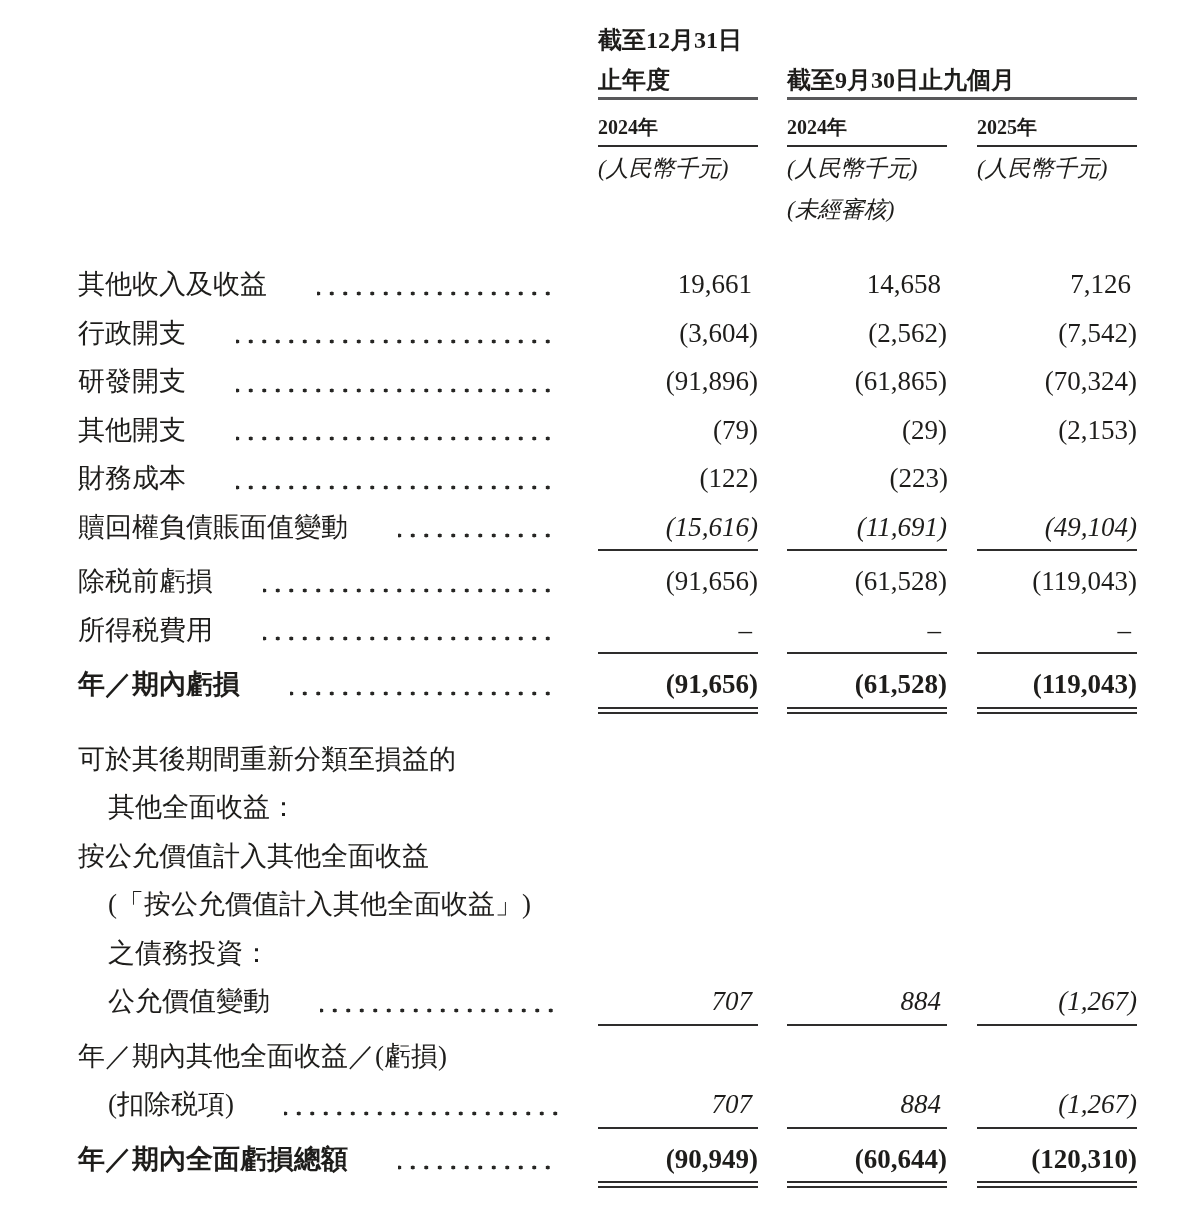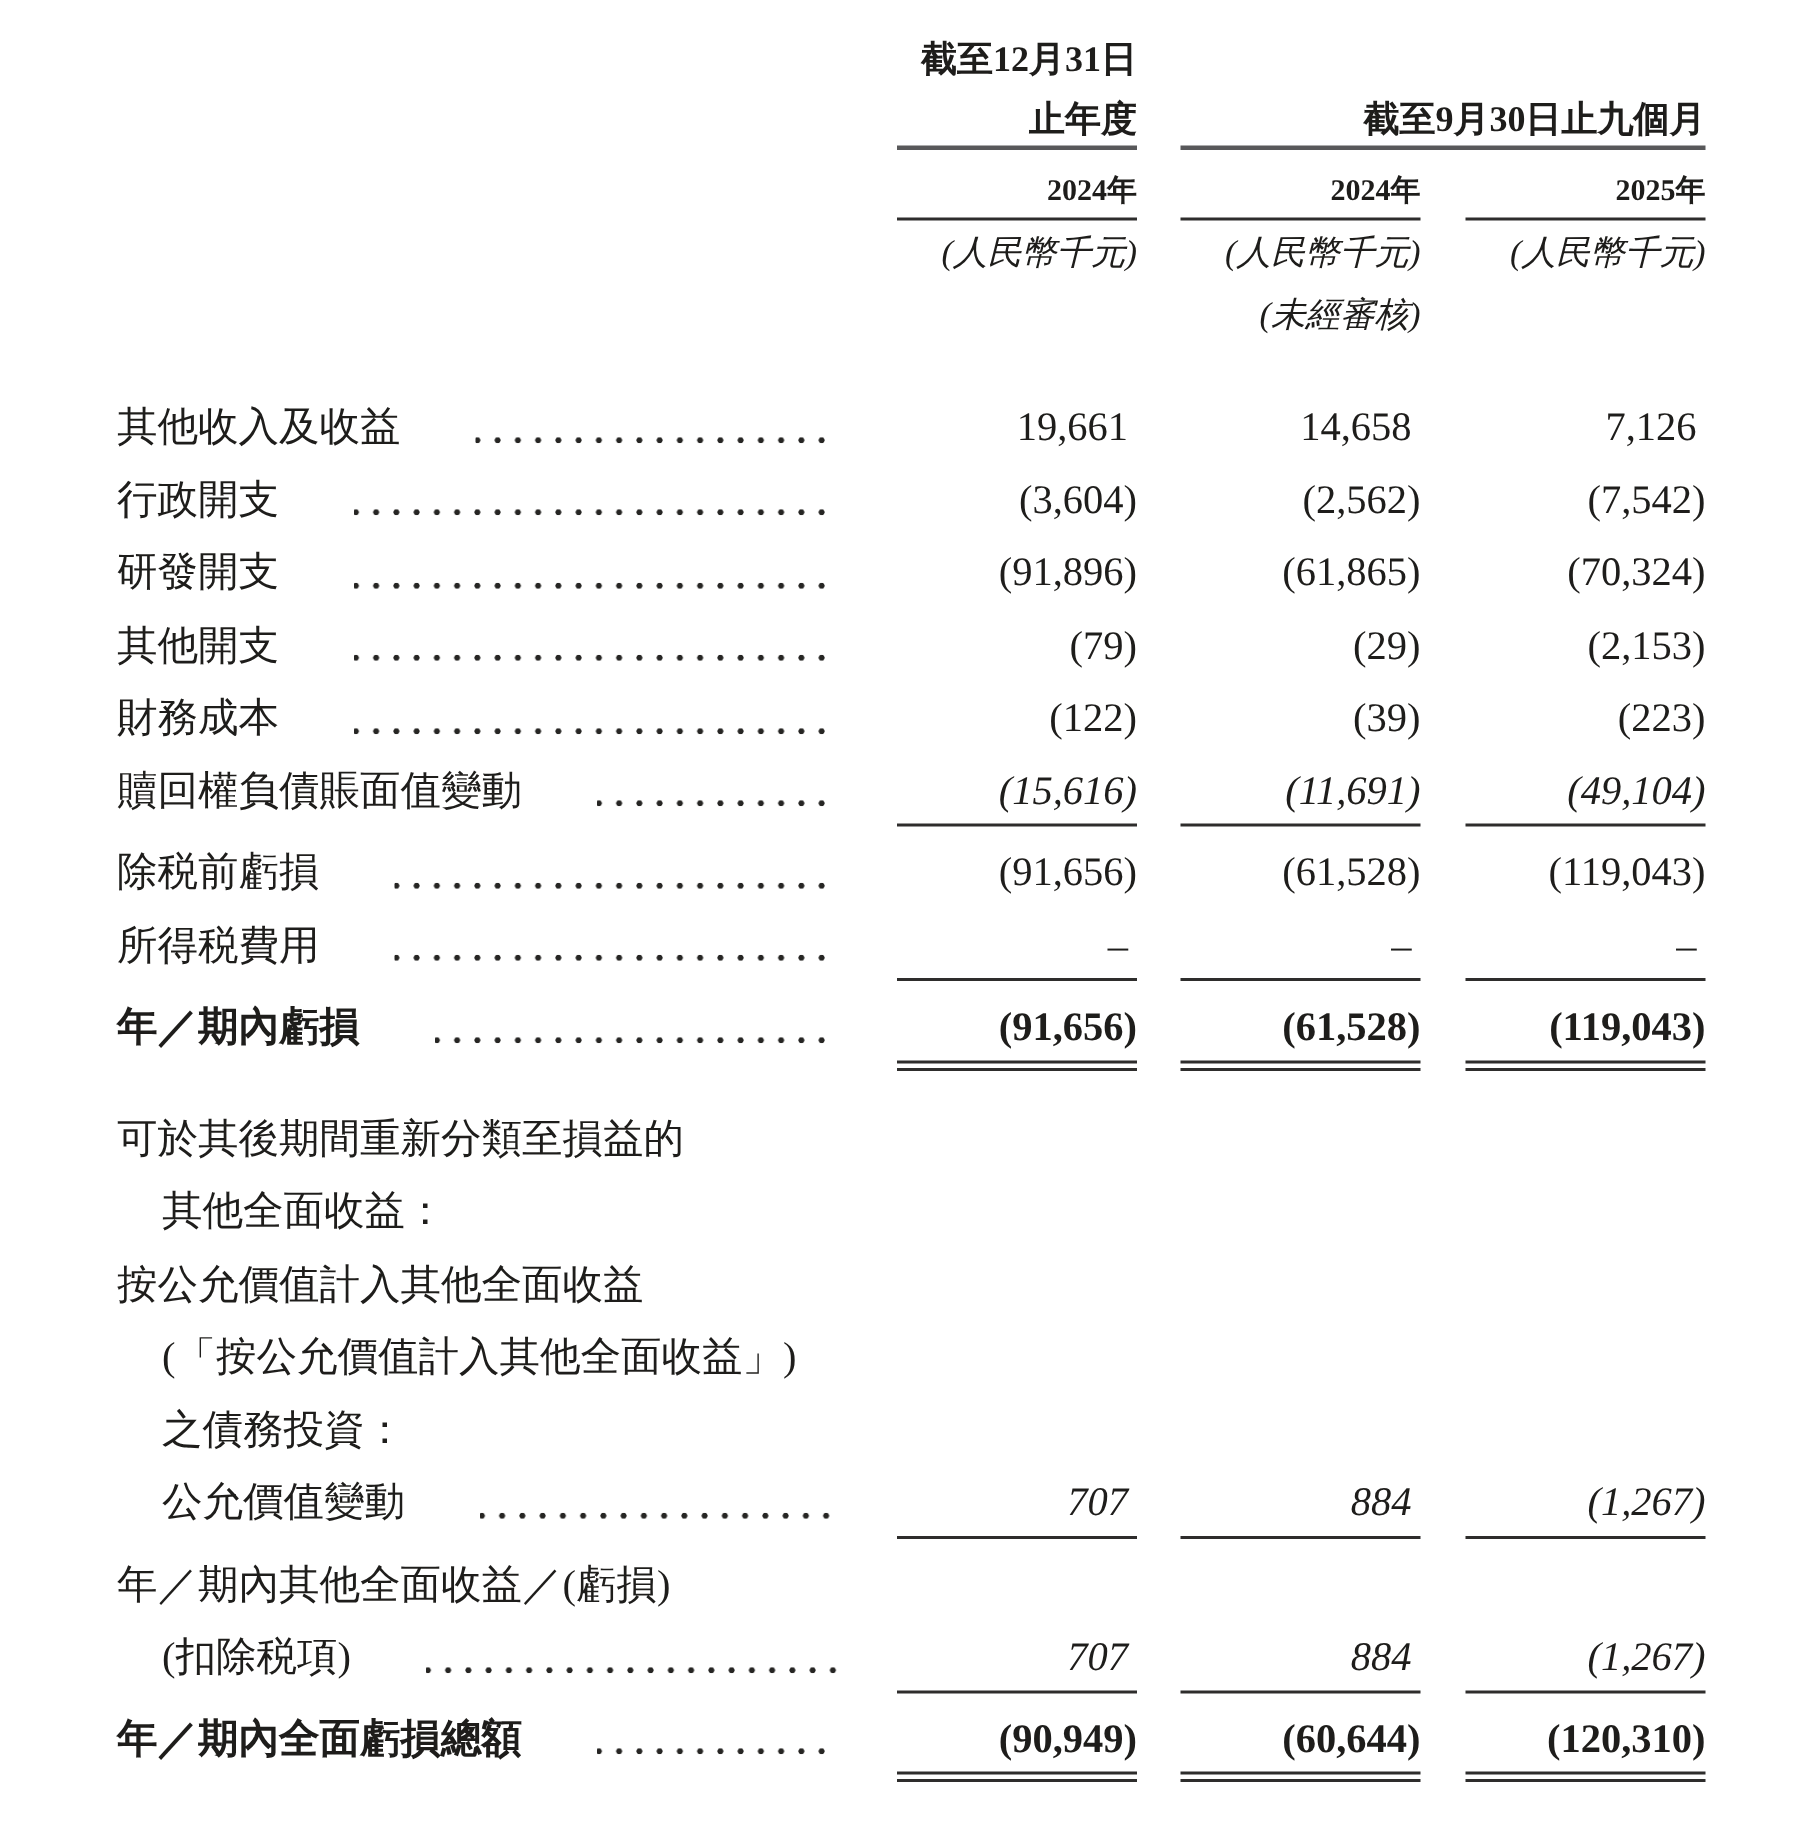--- a/index.html
+++ b/index.html
@@ -18,21 +18,21 @@
     position: relative;
     width: 1198px;
     height: 1221px;
     padding: 25px 0 0 78px;
     box-sizing: border-box;
   }
 
   
   .header { margin-left: 520px; width: 550px; }
   .h-row { display: flex; align-items: flex-end; }
-  .hc { box-sizing: border-box; text-align: right; white-space: nowrap; }
+  .hc { box-sizing: border-box; text-align: left; white-space: nowrap; }
   .c-w   { width: 160px; }
   .gap1  { width: 29px; }
   .gap2  { width: 30px; }
   .grp-w { width: 350px; }
   .h1 { line-height: 30px; font-size: 24px; font-weight: bold; }
   .h2 { margin-top: 12px; line-height: 26px; font-size: 24px; font-weight: bold; }
   .h2 .hc { border-bottom: 3px solid #58585a; padding-bottom: 4px; }
   .h3 { margin-top: 14px; line-height: 26px; font-size: 20px; font-weight: bold; }
   .h3 .hc { border-bottom: 2px solid #2e2d2c; padding-bottom: 5px; }
   .h4 { margin-top: 9px; line-height: 26px; font-size: 23px; font-style: italic; }
@@ -169,21 +169,20 @@
         <span class="val g1">(29)</span>
         <span class="val g2">(2,153)</span>
       </div>
       <div class="row">
         <div class="labelzone">
           <span class="label">財務成本</span>
           <span class="leader"></span>
         </div>
         <span class="colgap1"></span>
         <span class="val">(122)</span>
-        <span class="val g1">(39)</span>
         <span class="val g2">(223)</span>
       </div>
       <div class="row r-ul">
         <div class="labelzone">
           <span class="label">贖回權負債賬面值變動</span>
           <span class="leader"></span>
         </div>
         <span class="colgap1"></span>
         <span class="val ul">(15,616)</span>
         <span class="val g1 ul">(11,691)</span>

